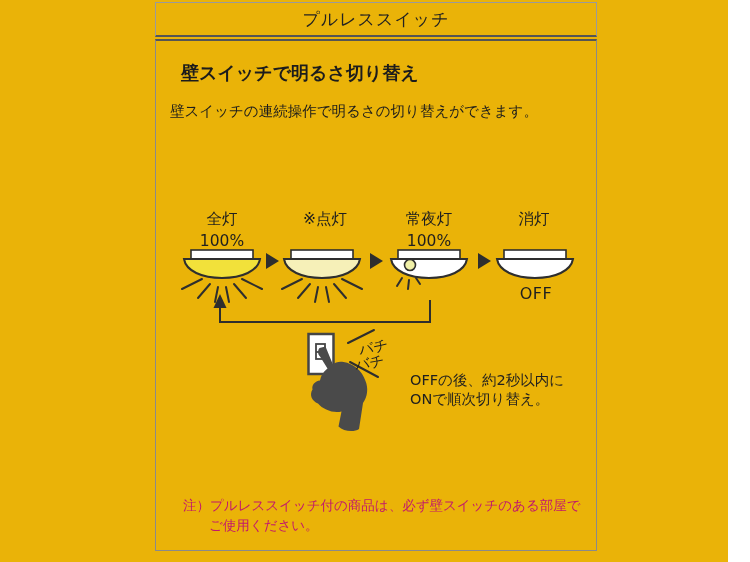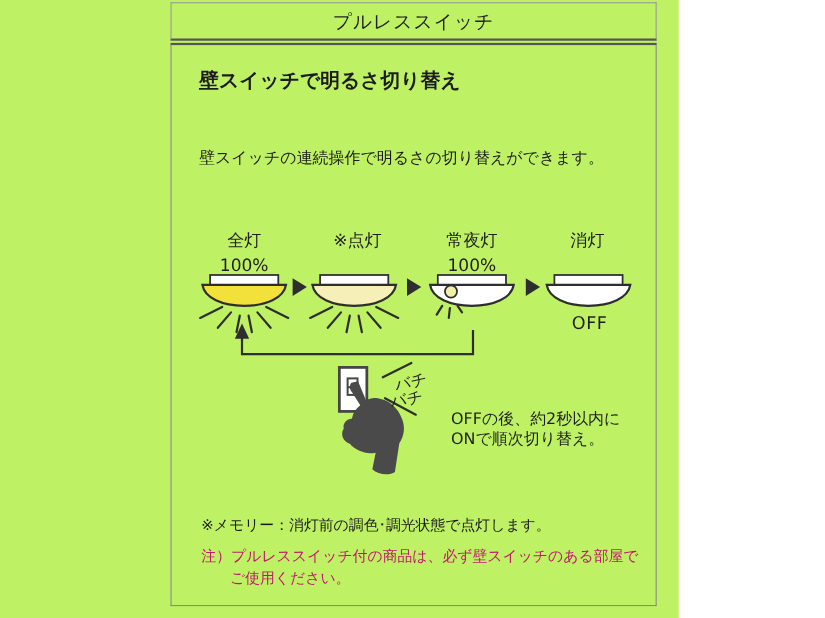--- a/index.html
+++ b/index.html
@@ -1,35 +1,35 @@
 <!DOCTYPE html>
 <html><head>
 <meta charset="utf-8">
 <style>
   html,body{margin:0;padding:0;}
   .canvas{
-    position:relative; width:617px; height:562px; background:#bef264;
+    position:relative; width:728px; height:562px; background:#eab308;
     font-family:"DejaVu Sans","Liberation Sans",sans-serif; overflow:hidden;
     color:#1f1f1f;
   }
   .title-box{
     position:absolute; left:155px; top:2px; width:442px; height:35px;
     border:1px solid #9a9a9a; border-bottom:2px solid #555;
     box-sizing:border-box; display:flex; align-items:center; justify-content:center;
   }
   .title-box .title{ font-size:17px; letter-spacing:1px; color:#222; }
   .content-box{
     position:absolute; left:155px; top:39px; width:442px; height:512px;
     border:1px solid #8a8a8a; border-top:2px solid #555; box-sizing:border-box;
   }
   .heading{
     position:absolute; left:181px; top:61px; font-size:18px; font-weight:bold; color:#1c1c1c;
   }
   .description{
-    position:absolute; left:181px; top:102px; font-size:14.5px; color:#1c1c1c;margin-top:32px;
+    position:absolute; left:170px; top:102px; font-size:14.5px; color:#1c1c1c;
   }
   .memo{
     position:absolute; left:183px; top:469px; font-size:13.5px; color:#1c1c1c;
   }
   .warning{ position:absolute; font-size:13.5px; color:#c2186c; }
   .warning.l1{ left:183px; top:497px; }
   .warning.l2{ left:209px; top:517px; }
   svg.diagram{ position:absolute; left:0; top:0; width:750px; height:562px; }
   svg .lbl{ font-size:15.5px; fill:#1f1f1f; text-anchor:middle;
             font-family:"DejaVu Sans","Liberation Sans",sans-serif; }
@@ -132,17 +132,16 @@
       <line class="soundline" x1="348" y1="343" x2="374" y2="330"></line>
       <line class="soundline" x1="350" y1="362" x2="378" y2="377"></line>
       <text class="sound" x="360" y="355" transform="rotate(-12 360 355)">バチ</text>
       <text class="sound" x="356" y="370" transform="rotate(-10 356 370)">バチ</text>
     </g>
 
     <text class="note" x="410" y="385">OFFの後、約2秒以内に</text>
     <text class="note" x="410" y="404">ONで順次切り替え。</text>
   </svg>
 
-  <div class="memo">※メモリー：消灯前の調色･調光状態で点灯します。</div>
   <div class="warning l2">ご使用ください。</div>
   <div class="warning l1">注）プルレススイッチ付の商品は、必ず壁スイッチのある部屋で</div>
 
 </div>
 
 </body></html>

